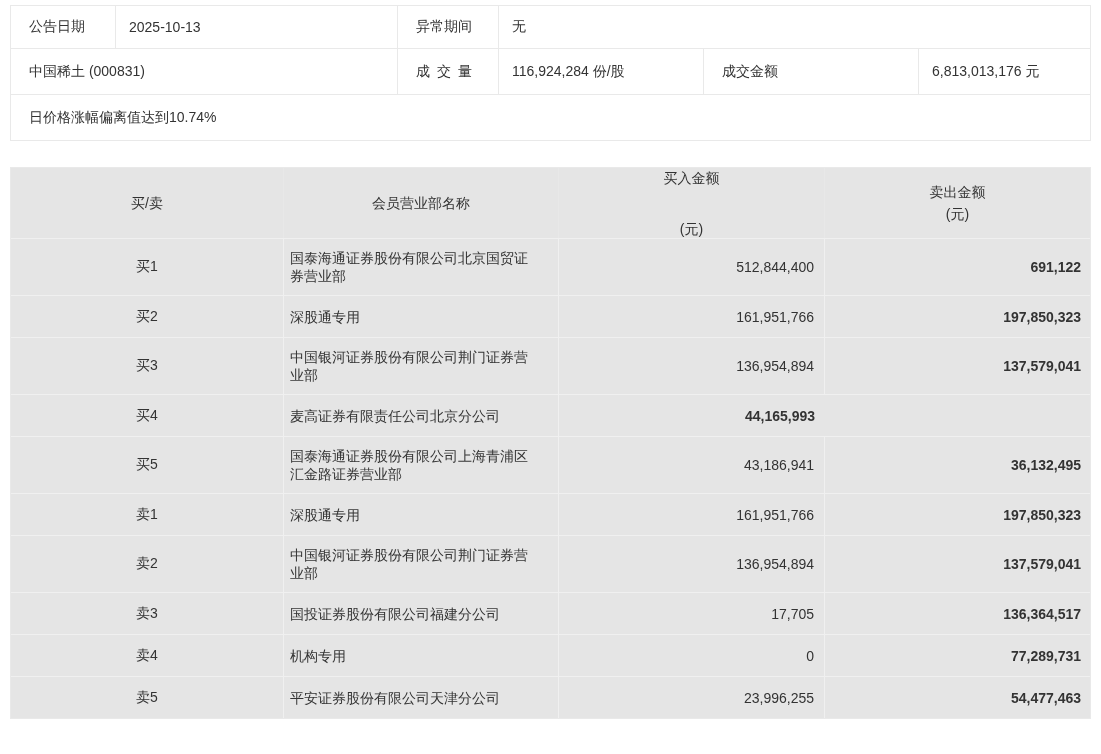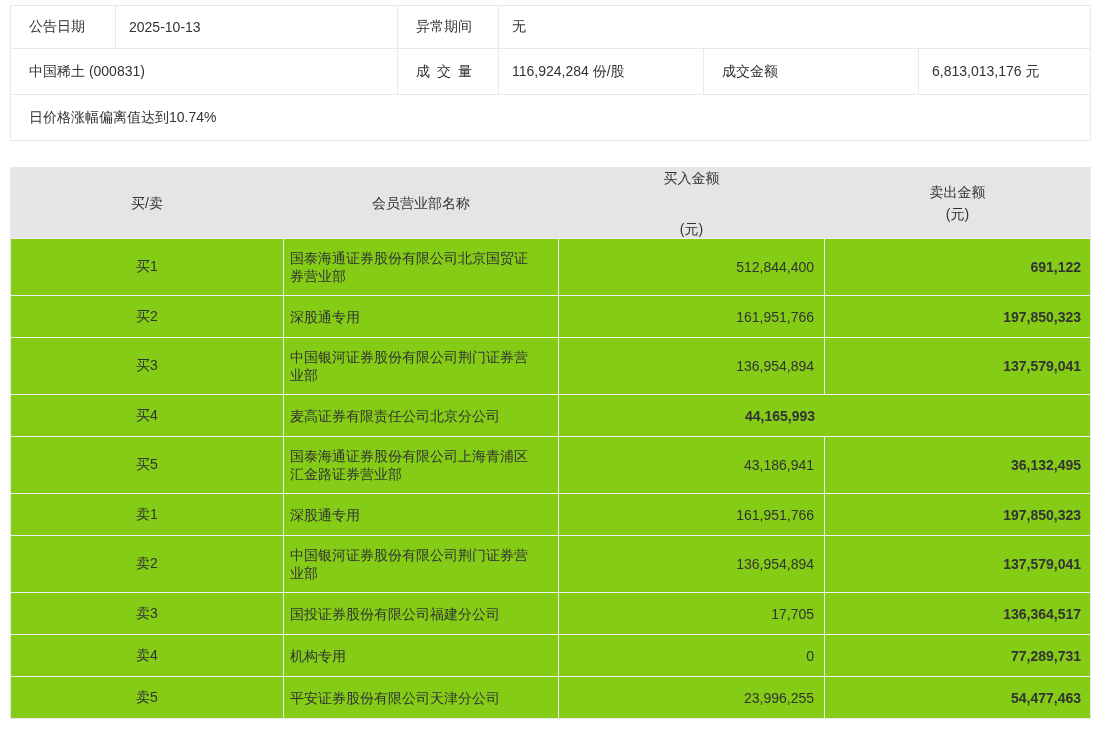--- a/index.html
+++ b/index.html
@@ -69,21 +69,21 @@
     text-align: center;
     border-right: 1px solid #e8e8e8;
     line-height: 22px;
   }
   .th:last-child { border-right: none; }
   .tbody .trow {
     display: flex;
     align-items: stretch;
     min-height: 42px;
     border-top: 1px solid #f0f0f0;
-    background: #84cc16;
+    background: #e5e5e5;
   }
   .td {
     display: flex;
     align-items: center;
     border-right: 1px solid #f0f0f0;
   }
   .td:last-child { border-right: none; font-weight: bold; }
   .c1 { width: 273px; justify-content: center; }
   .c2 { width: 275px; justify-content: flex-start; padding-left: 6px; }
   .c3 { width: 266px; justify-content: flex-end; padding-right: 10px; gap: 29px; }

